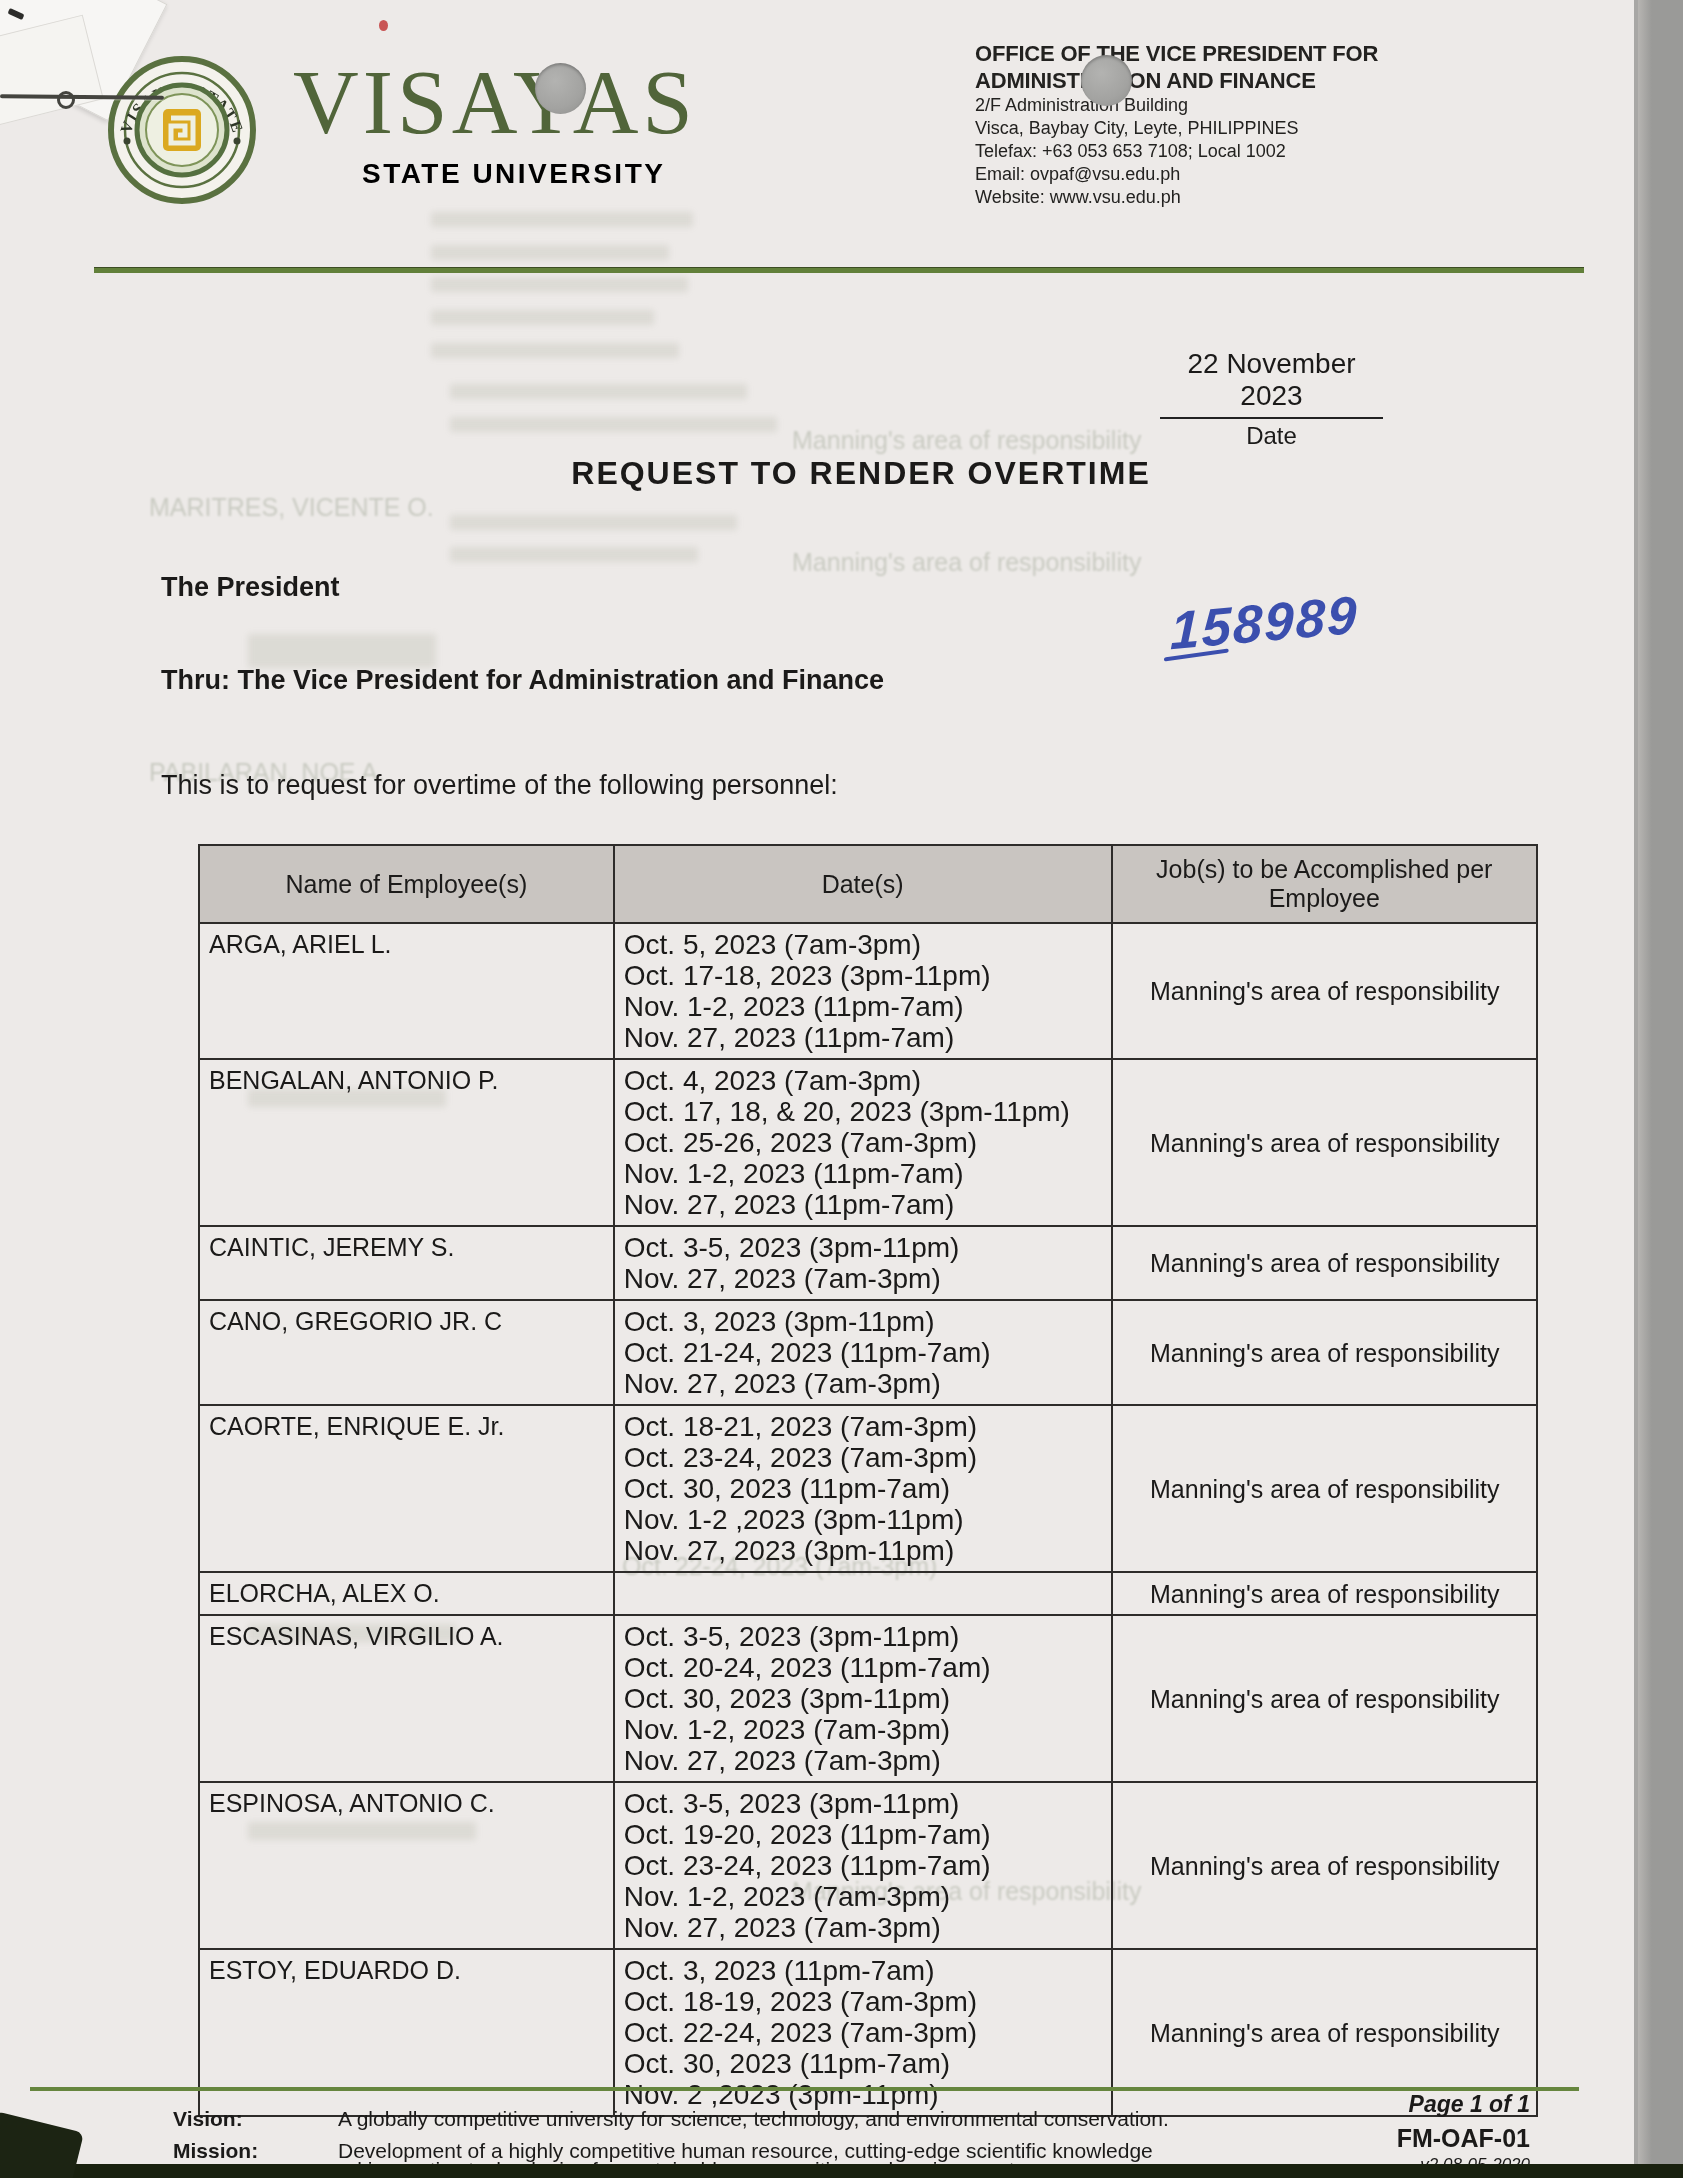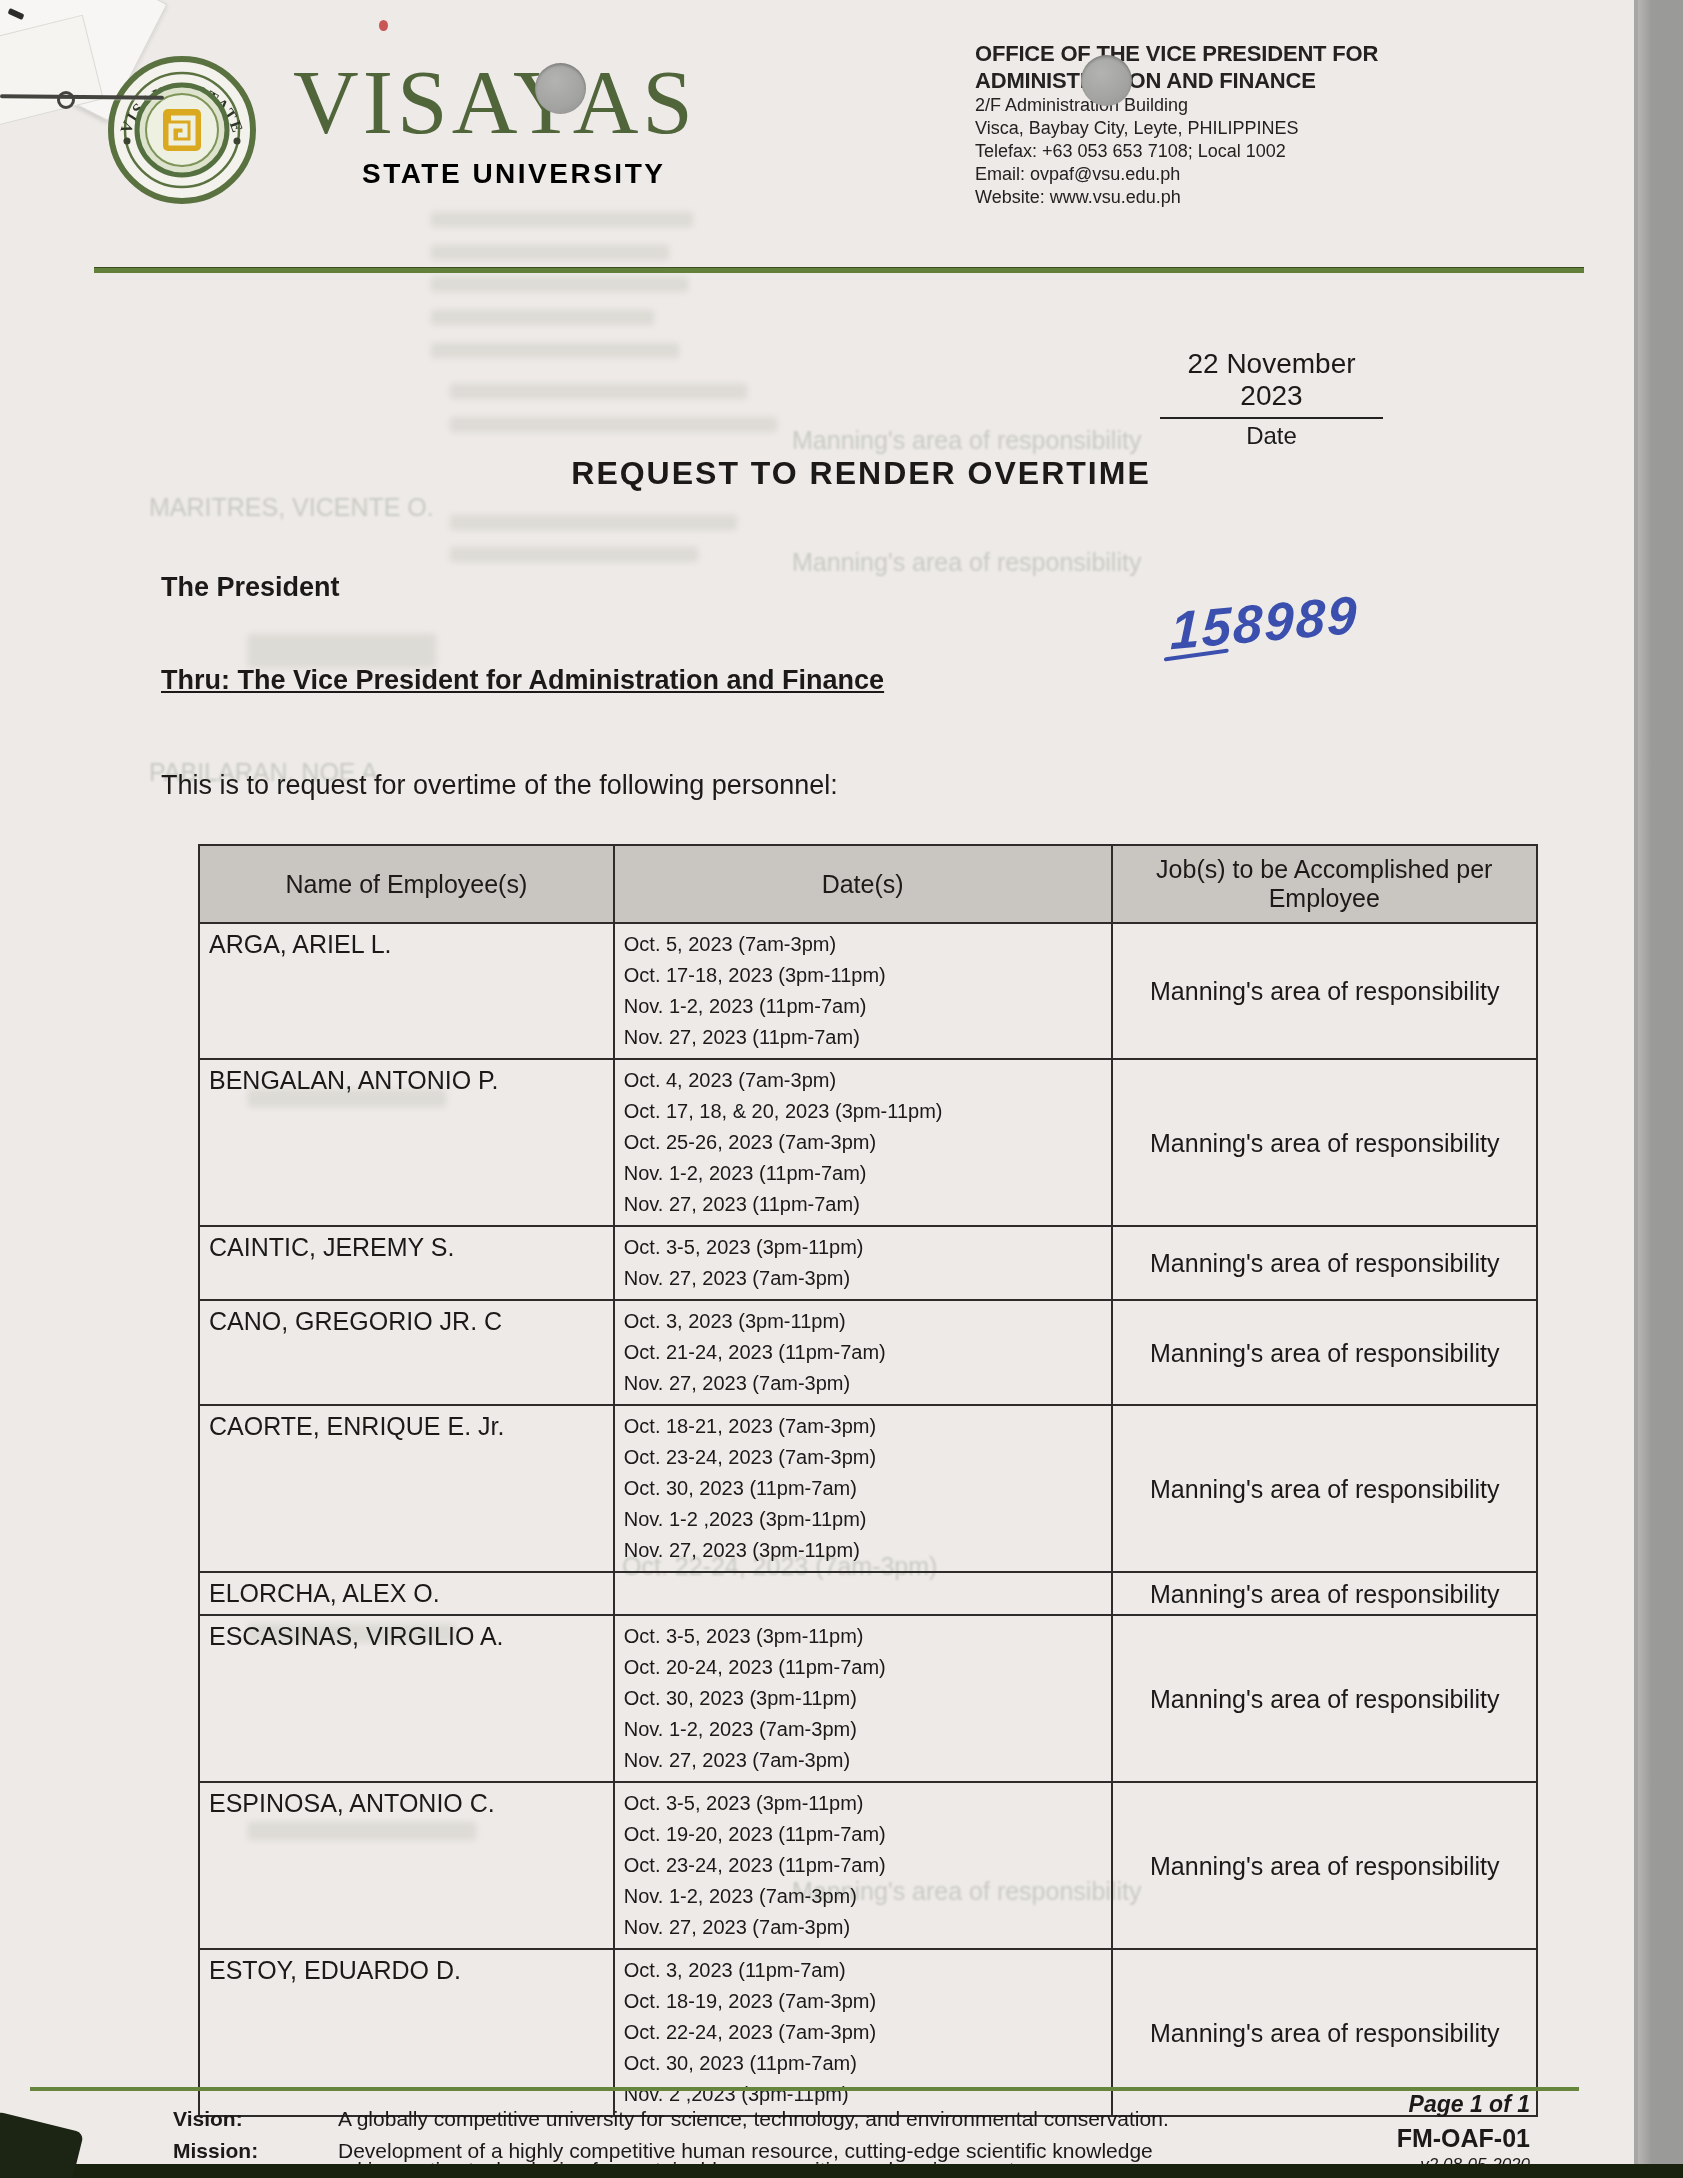--- a/index.html
+++ b/index.html
@@ -48,37 +48,37 @@
   .rule-top{left:94px;top:268px;width:1490px;height:5px;background:#62803a;
     box-shadow:0 -1px 0 #3c4d24;z-index:2;}
 
   
   .dateblock{left:1160px;top:348px;width:223px;text-align:center;z-index:3;}
   .date-value{display:inline-block;font-size:28px;border-bottom:2px solid #222;padding-bottom:5px;}
   .date-label{font-size:24px;margin-top:3px;}
   .doc-title{left:168px;top:455px;width:1386px;text-align:center;
     font-size:32px;font-weight:bold;letter-spacing:2px;z-index:3;}
   .addressee{left:161px;top:572px;font-size:27px;font-weight:bold;z-index:3;}
-  .thru{left:161px;top:665px;font-size:27px;font-weight:bold;z-index:3;text-decoration:underline;}
+  .thru{left:161px;top:665px;font-size:27px;font-weight:bold;z-index:3;}
   .intro{left:161px;top:770px;font-size:27px;z-index:3;}
   .handnum{left:1170px;top:592px;font-size:53px;font-weight:600;font-style:italic;
     color:#3b4fae;transform:rotate(-5deg) skewX(-6deg);letter-spacing:2px;z-index:4;}
   .handnum::after{content:"";position:absolute;left:-6px;bottom:2px;width:65px;height:4px;
     background:#3b4fae;transform:rotate(-3deg);border-radius:2px;}
 
   
   .tbl-wrap{left:198px;top:844px;width:1340px;z-index:3;}
   table.ot{border-collapse:collapse;table-layout:fixed;width:1340px;}
   table.ot th,table.ot td{border:2px solid #2e2c2a;padding-left:9px;}
   table.ot th{background:#c9c5c1;font-weight:normal;font-size:25px;padding:9px 8px;color:#1c1b1a;}
   .col-name{width:31%;}
   .col-dates{width:37.2%;}
   .col-job{width:31.8%;}
   td.c-name{font-size:25px;vertical-align:top;padding:5px 12px;line-height:31px;}
-  td.c-dates{font-size:20px;vertical-align:top;padding:5px 12px;line-height:31px;white-space:pre-line;}
+  td.c-dates{font-size:28px;vertical-align:top;padding:5px 12px;line-height:31px;white-space:pre-line;}
   td.c-job{font-size:25px;text-align:center;vertical-align:middle;padding:5px 8px;line-height:30px;}
 
   
   .rule-bottom{left:30px;top:2087px;width:1549px;height:4px;background:#66863e;z-index:3;}
   .vm{left:161px;top:2103px;width:1188px;font-size:21px;line-height:32px;z-index:3;margin-left:12px;}
   .vm .row{display:flex;}
   .vm .lbl{font-weight:bold;width:165px;flex:none;}
   .vm-cut{left:327px;top:2158px;font-size:21px;z-index:3;}
   .foot-right{left:1233px;top:2091px;width:297px;text-align:right;z-index:3;}
   .pageno{font-size:23px;font-style:italic;font-weight:600;}

